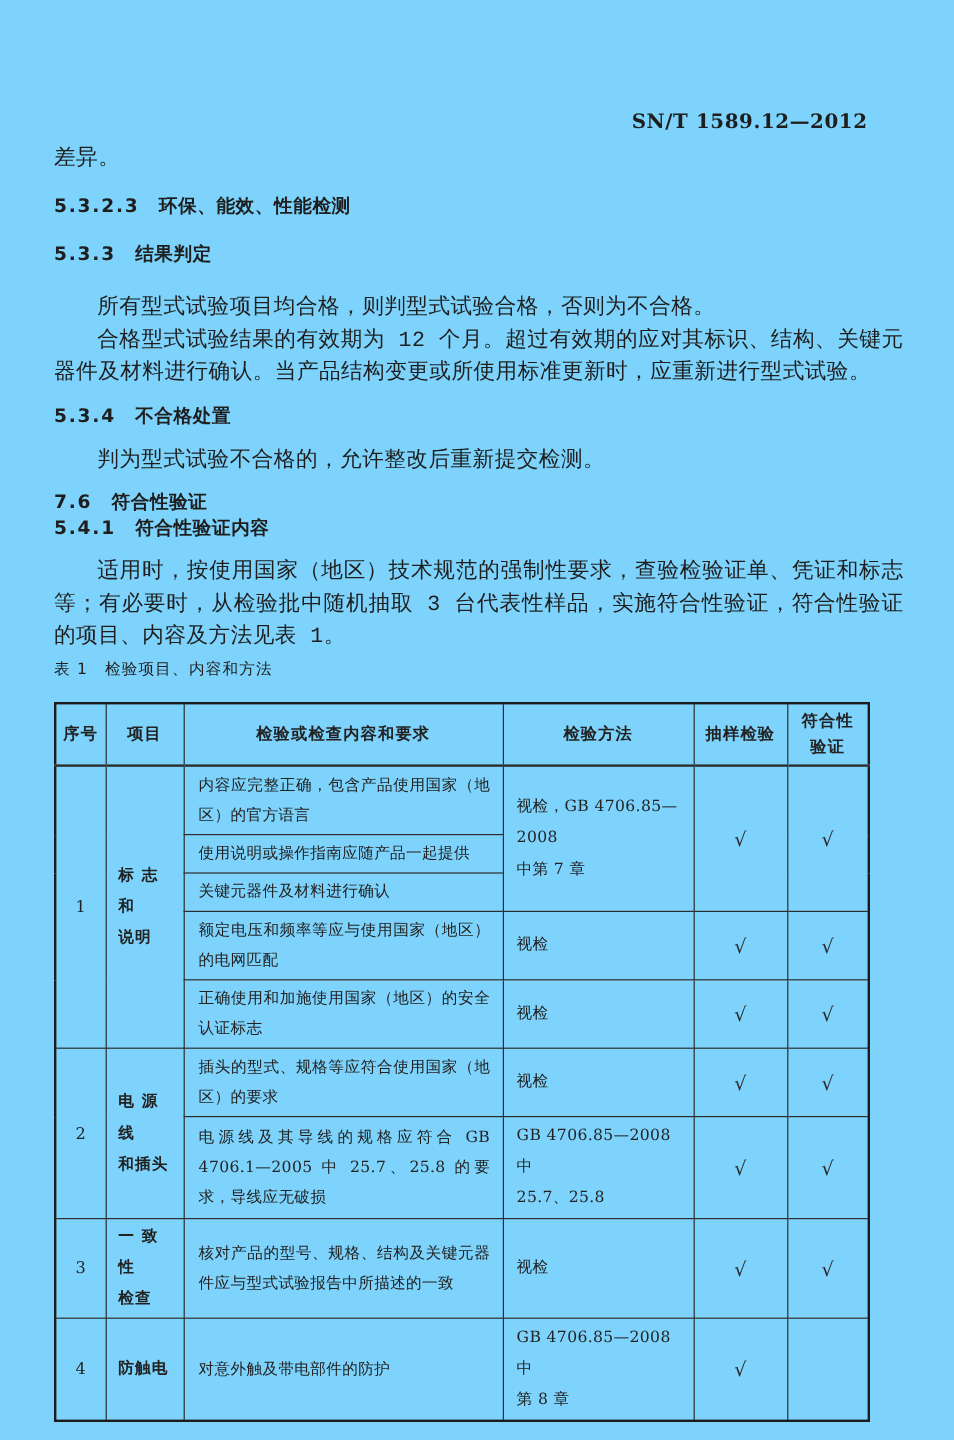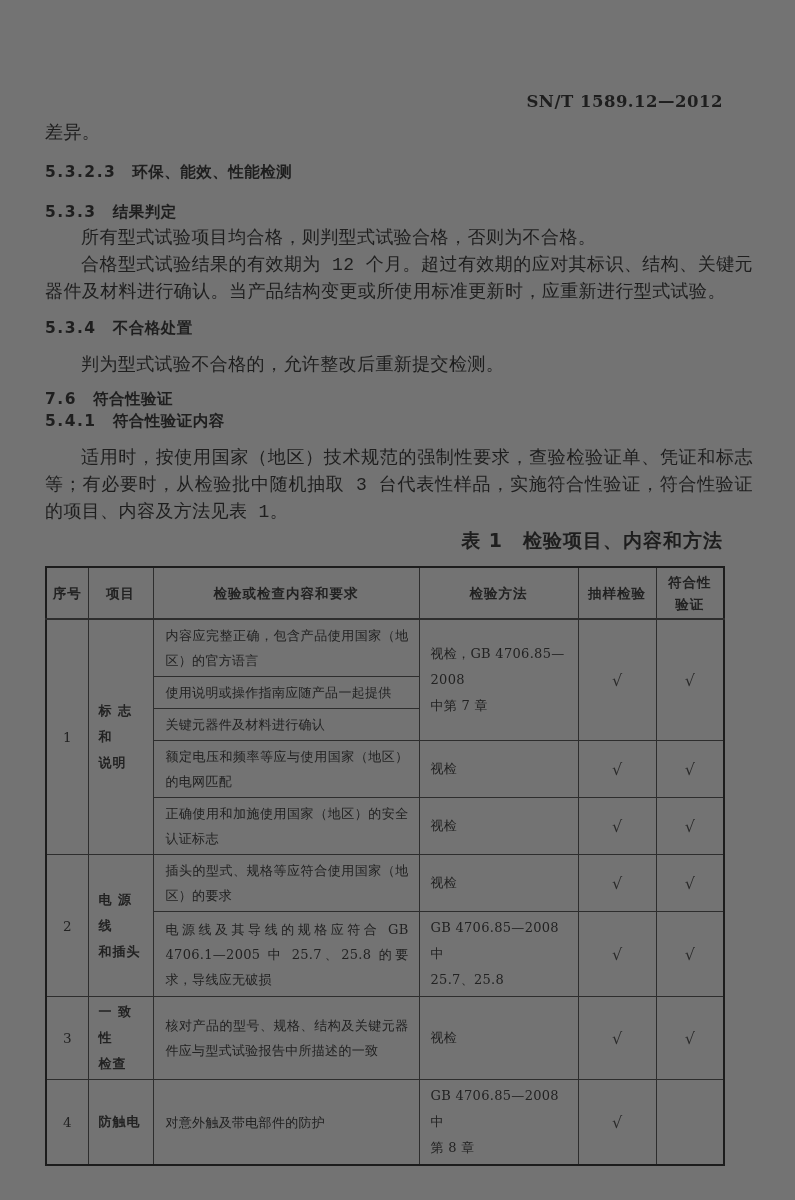--- a/index.html
+++ b/index.html
@@ -5,21 +5,21 @@
   html, body { margin: 0; padding: 0; }
   body {
     width: 795px; height: 1200px;
     background: #ffffff;
     font-family: "DejaVu Serif", "Liberation Serif", serif;
     color: #1e1e1e;
   }
   .page {
     position: relative;
     width: 795px; height: 1200px;
-    background: #737373;
+    background: #7dd3fc;
     overflow: hidden;
   }
   .content {
     margin: 0 42px 0 45px;
     padding-top: 92px;
     width: 708px;
   }
   .running-header {
     text-align: right;
     padding-right: 30px;
@@ -42,24 +42,24 @@
     margin: 0;
     font-family: "DejaVu Sans", "Liberation Sans", sans-serif;
     font-weight: 700;
     font-size: 15.5px;
     line-height: 20px;
     letter-spacing: 0.5px;
   }
   .heading .hnum { margin-right: 16px; letter-spacing: 1.5px; }
   .table-title {
     width: 678px;
-    text-align: right;
-    font-family: "DejaVu Sans", "Liberation Sans", sans-serif;
-    font-weight: 700;
-    font-size: 19px;
+    text-align: left;
+    font-family: "DejaVu Sans", "Liberation Sans", sans-serif;
+    font-weight: 400;
+    font-size: 13px;
     line-height: 20px;
     letter-spacing: 1px;
   }
   table.inspection {
     border-collapse: collapse;
     table-layout: fixed;
     width: 678px;
     border: 2px solid #1c1c1c;
     font-size: 13px;
     color: #222;
@@ -113,21 +113,21 @@
 
     <div class="running-header">SN/T 1589.12—2012</div>
 
     <p class="body-para" style="margin-top:8px">差异。</p>
 
     <h3 class="heading" style="margin-top:15px"><span class="hnum">5.3.2.3</span><span>环保、能效、性能检测</span></h3>
 
 
     <h3 class="heading" style="margin-top:20px"><span class="hnum">5.3.3</span><span>结果判定</span></h3>
 
-    <p class="body-para indent" style="margin-top:3px">所有型式试验项目均合格，则判型式试验合格，否则为不合格。</p>
+    <p class="body-para indent" style="margin-top:22px">所有型式试验项目均合格，则判型式试验合格，否则为不合格。</p>
     <p class="body-para indent">合格型式试验结果的有效期为 12 个月。超过有效期的应对其标识、结构、关键元器件及材料进行确认。当产品结构变更或所使用标准更新时，应重新进行型式试验。</p>
 
     <h3 class="heading" style="margin-top:12px"><span class="hnum">5.3.4</span><span>不合格处置</span></h3>
 
     <p class="body-para indent" style="margin-top:14px">判为型式试验不合格的，允许整改后重新提交检测。</p>
 
     <h3 class="heading" style="margin-top:10px"><span class="hnum">7.6</span><span>符合性验证</span></h3>
 
     <h3 class="heading" style="margin-top:2px"><span class="hnum">5.4.1</span><span>符合性验证内容</span></h3>
 

